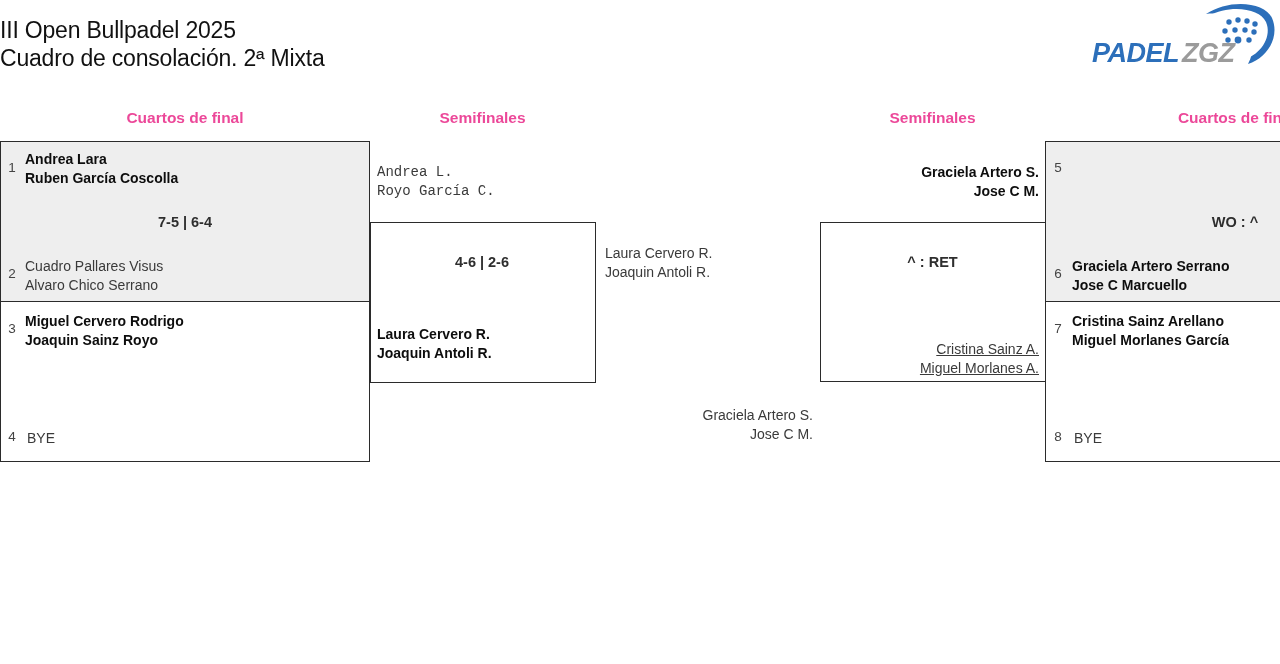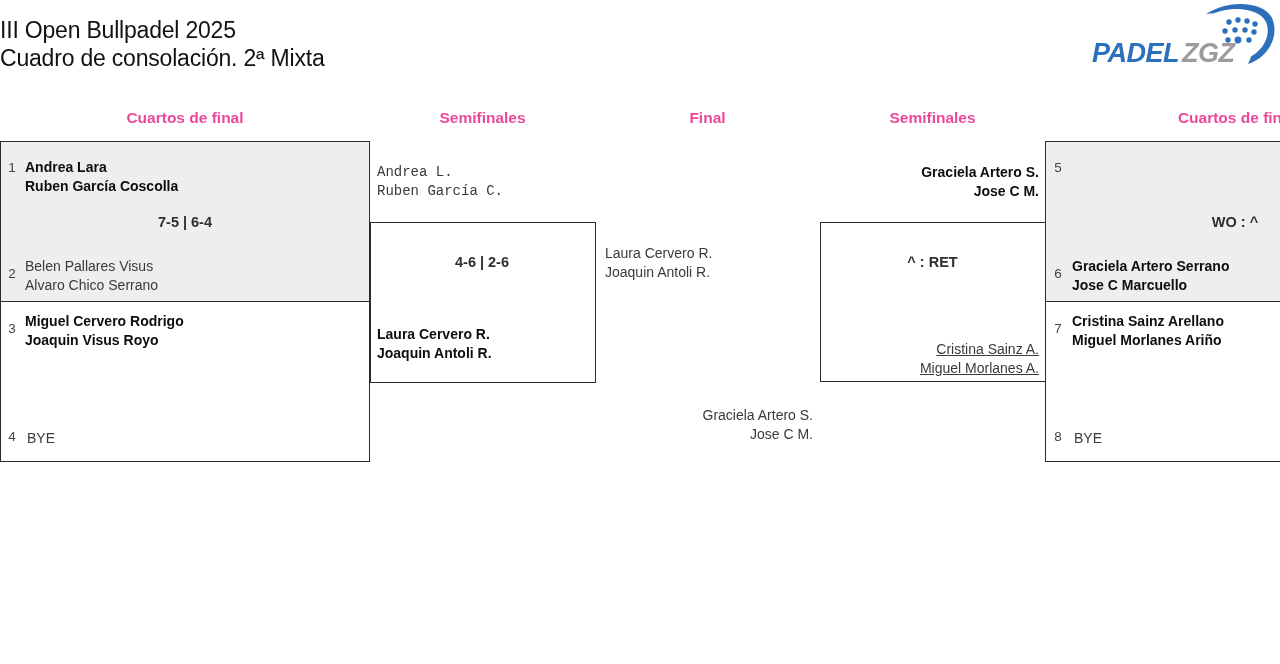--- a/index.html
+++ b/index.html
@@ -75,21 +75,21 @@
     text-align:center;width:20px;
   }
 
   .score{
     position:absolute;
     font-size:14.5px;font-weight:700;color:#2e2e2e;
     white-space:nowrap;text-align:center;
   }
 
   
-  #slot-1{left:25px;top:150px;margin-top:8px;}
+  #slot-1{left:25px;top:150px;}
   #seed-1{left:2px;top:160px;}
   #slot-2{left:25px;top:257px;}
   #seed-2{left:2px;top:266px;}
   #score-qf-1{left:85px;top:214px;width:200px;}
 
   #slot-3{left:25px;top:312px;}
   #seed-3{left:2px;top:321px;}
   #slot-4{left:27px;top:429px;}
   #seed-4{left:2px;top:429px;}
 
@@ -149,59 +149,58 @@
         <circle cx="150" cy="40" r="3.4"></circle>
         <circle cx="161" cy="40" r="2.7"></circle>
       </g>
       <text x="4" y="62" font-family="'Liberation Sans',sans-serif" font-size="27" font-weight="700" font-style="italic" fill="#2c6fba" letter-spacing="-0.5">PADEL</text>
       <text x="94" y="62" font-family="'Liberation Sans',sans-serif" font-size="27" font-weight="700" font-style="italic" fill="#9b9b9b" letter-spacing="-0.5">ZGZ</text>
     </svg>
   </div>
 
   <div class="round-header" id="hdr-qf-left">Cuartos de final</div>
   <div class="round-header" id="hdr-sf-left">Semifinales</div>
-  <div class="round-header" id="hdr-final">Final</div>
   <div class="round-header" id="hdr-sf-right">Semifinales</div>
   <div class="round-header" id="hdr-qf-right">Cuartos de fin</div>
 
   <div class="box shaded" id="qf-box-1"></div>
   <div class="box plain" id="qf-box-2"></div>
   <div class="box plain" id="sf-box-left"></div>
   <div class="box plain" id="sf-box-right"></div>
   <div class="box shaded" id="qf-box-3"></div>
   <div class="box plain" id="qf-box-4"></div>
 
   <div class="seed" id="seed-1">1</div>
   <div class="slot win" id="slot-1">
     <span class="ln">Andrea Lara</span>
     <span class="ln">Ruben García Coscolla</span>
   </div>
 
   <div class="score" id="score-qf-1">7-5 | 6-4</div>
 
   <div class="seed" id="seed-2">2</div>
   <div class="slot lose" id="slot-2">
-    <span class="ln">Belen Pallares Visus</span>
+    <span class="ln">Cuadro Pallares Visus</span>
     <span class="ln">Alvaro Chico Serrano</span>
   </div>
 
   <div class="seed" id="seed-3">3</div>
   <div class="slot win" id="slot-3">
     <span class="ln">Miguel Cervero Rodrigo</span>
-    <span class="ln">Joaquin Visus Royo</span>
+    <span class="ln">Joaquin Sainz Royo</span>
   </div>
 
   <div class="seed" id="seed-4">4</div>
   <div class="slot lose" id="slot-4">
     <span class="ln">BYE</span>
   </div>
 
   <div class="slot lose" id="slot-sf-l-top">
     <span class="ln">Andrea L.</span>
-    <span class="ln">Ruben García C.</span>
+    <span class="ln">Royo García C.</span>
   </div>
 
   <div class="score" id="score-sf-left">4-6 | 2-6</div>
 
   <div class="slot win" id="slot-sf-l-bot">
     <span class="ln">Laura Cervero R.</span>
     <span class="ln">Joaquin Antoli R.</span>
   </div>
 
   <div class="slot lose" id="slot-final-top">
@@ -237,21 +236,21 @@
 
   <div class="seed" id="seed-6">6</div>
   <div class="slot win" id="slot-6">
     <span class="ln">Graciela Artero Serrano</span>
     <span class="ln">Jose C Marcuello</span>
   </div>
 
   <div class="seed" id="seed-7">7</div>
   <div class="slot win" id="slot-7">
     <span class="ln">Cristina Sainz Arellano</span>
-    <span class="ln">Miguel Morlanes Ariño</span>
+    <span class="ln">Miguel Morlanes García</span>
   </div>
 
   <div class="seed" id="seed-8">8</div>
   <div class="slot lose" id="slot-8">
     <span class="ln">BYE</span>
   </div>
 
 </div>
 
 </body></html>

